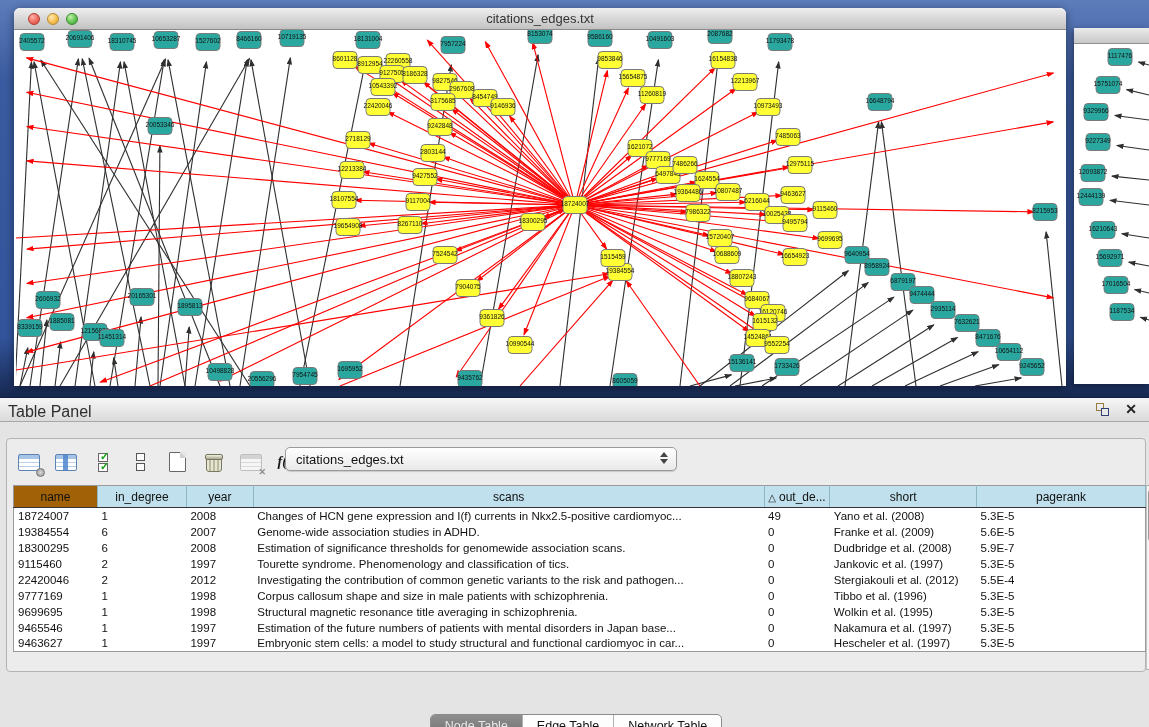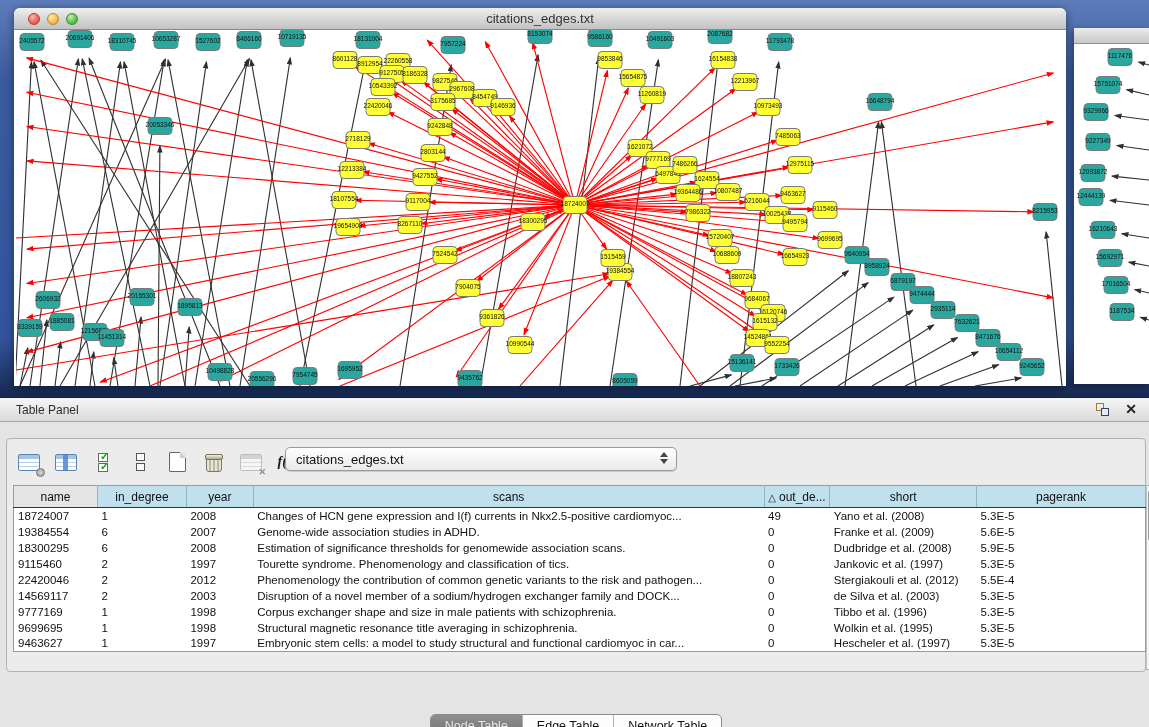--- a/index.html
+++ b/index.html
@@ -29,21 +29,21 @@
     background:repeating-linear-gradient(135deg, transparent 0 3px, #9a9a9a 3px 4px); }
 
   svg.net { position:absolute; left:0; top:0; pointer-events:none; }
   svg.net g[data-interactable="true"] { pointer-events:all; cursor:pointer; }
 
   
   .table-panel { position:absolute; left:0; top:397px; width:1149px; height:330px;
     background:#e4e4e4; border-top:1px solid #0f1f3d; }
   .panel-header { position:absolute; left:0; top:0; width:100%; height:24px;
     background:linear-gradient(#f6f6f6,#dadada); border-bottom:1px solid #a8a8a8; }
-  .panel-header .ph-title { position:absolute; left:16px; top:5px; font-size:12px; color:#2e2e2e; }
+  .panel-header .ph-title { position:absolute; left:8px; top:5px; font-size:16px; color:#2e2e2e; }
   .float-ico { position:absolute; right:40px; top:5px; width:13px; height:13px; }
   .float-ico .sq1 { position:absolute; left:0; top:0; width:8px; height:8px; border:1.5px solid #9a7d3c; }
   .float-ico .sq2 { position:absolute; right:0; bottom:0; width:8px; height:8px; border:1.5px solid #31406e; background:#e9e9e9; }
   .close-ico { position:absolute; right:12px; top:3px; font-size:14px; font-weight:bold; color:#222; line-height:16px; }
 
   .group-box { position:absolute; left:6px; top:40px; width:1140px; height:234px;
     border:1px solid #b2b2b2; border-radius:4px; background:#ececec; }
 
   .toolbar { position:absolute; left:10px; top:6px; height:34px; display:flex; align-items:center; gap:13px; }
   .ico { position:relative; width:24px; height:22px; display:flex; align-items:center; justify-content:center; }
@@ -77,21 +77,21 @@
   .dropdown .val { position:absolute; left:10px; top:4px; }
   .dropdown .spin { position:absolute; right:8px; top:4px; display:flex; flex-direction:column; gap:2px; }
   .dropdown .spin i { width:0; height:0; border-left:4px solid transparent; border-right:4px solid transparent; display:block; }
   .dropdown .spin i.up { border-bottom:5px solid #444; }
   .dropdown .spin i.dn { border-top:5px solid #444; }
 
   .tbl { position:absolute; left:6px; top:46px; width:1133px; border:1px solid #9a9a9a; background:#fff;
     border-collapse:collapse; table-layout:fixed; font-size:11.5px; color:#111; }
   .tbl th { height:22px; background:#bfe0ec; border-right:1px solid #8fb6c6; border-bottom:1px solid #333;
     font-weight:normal; font-size:12px; text-align:center; overflow:hidden; white-space:nowrap; }
-  .tbl th:first-child { background:#e5e5e5; }
+  .tbl th:first-child { background:#a16207; }
   .tbl td { height:16px; padding:0 4px; overflow:hidden; white-space:nowrap; text-overflow:clip; }
   .tbl col:nth-child(1){width:83px} .tbl col:nth-child(2){width:88px} .tbl col:nth-child(3){width:66px}
   .tbl col:nth-child(4){width:505px} .tbl col:nth-child(5){width:65px} .tbl col:nth-child(6){width:145px}
   .tbl col:nth-child(7){width:167px}
   .sort-tri { font-size:10px; margin-right:3px; color:#222; }
   .vscroll { position:absolute; left:1139px; top:46px; width:14px; height:185px;
     background:#f4f4f4; border:1px solid #ababab; border-left:1px solid #c3c3c3; }
   .vscroll .thumb { position:absolute; left:1px; top:2px; width:10px; height:55px; border-radius:6px;
     background:linear-gradient(90deg,#c9c9c9,#a9a9a9); border:1px solid #9a9a9a; }
 
@@ -825,65 +825,65 @@
             <td data-interactable="true">Franke et al. (2009)</td>
             <td data-interactable="true">5.6E-5</td>
           </tr>
           <tr data-interactable="true">
             <td data-interactable="true">18300295</td>
             <td data-interactable="true">6</td>
             <td data-interactable="true">2008</td>
             <td data-interactable="true">Estimation of significance thresholds for genomewide association scans.</td>
             <td data-interactable="true">0</td>
             <td data-interactable="true">Dudbridge et al. (2008)</td>
-            <td data-interactable="true">5.9E-5</td>
+            <td data-interactable="true">5.9E-7</td>
           </tr>
           <tr data-interactable="true">
             <td data-interactable="true">9115460</td>
             <td data-interactable="true">2</td>
             <td data-interactable="true">1997</td>
             <td data-interactable="true">Tourette syndrome. Phenomenology and classification of tics.</td>
             <td data-interactable="true">0</td>
             <td data-interactable="true">Jankovic et al. (1997)</td>
             <td data-interactable="true">5.3E-5</td>
           </tr>
           <tr data-interactable="true">
             <td data-interactable="true">22420046</td>
             <td data-interactable="true">2</td>
             <td data-interactable="true">2012</td>
-            <td data-interactable="true">Phenomenology the contribution of common genetic variants to the risk and pathogen...</td>
+            <td data-interactable="true">Investigating the contribution of common genetic variants to the risk and pathogen...</td>
             <td data-interactable="true">0</td>
             <td data-interactable="true">Stergiakouli et al. (2012)</td>
             <td data-interactable="true">5.5E-4</td>
           </tr>
           <tr data-interactable="true">
-            <td data-interactable="true">14569117</td>
-            <td data-interactable="true">2</td>
-            <td data-interactable="true">2003</td>
-            <td data-interactable="true">Disruption of a novel member of a sodium/hydrogen exchanger family and DOCK...</td>
-            <td data-interactable="true">0</td>
-            <td data-interactable="true">de Silva et al. (2003)</td>
-            <td data-interactable="true">5.3E-5</td>
-          </tr>
-          <tr data-interactable="true">
             <td data-interactable="true">9777169</td>
             <td data-interactable="true">1</td>
             <td data-interactable="true">1998</td>
-            <td data-interactable="true">Corpus exchanger shape and size in male patients with schizophrenia.</td>
+            <td data-interactable="true">Corpus callosum shape and size in male patients with schizophrenia.</td>
             <td data-interactable="true">0</td>
             <td data-interactable="true">Tibbo et al. (1996)</td>
             <td data-interactable="true">5.3E-5</td>
           </tr>
           <tr data-interactable="true">
             <td data-interactable="true">9699695</td>
             <td data-interactable="true">1</td>
             <td data-interactable="true">1998</td>
             <td data-interactable="true">Structural magnetic resonance title averaging in schizophrenia.</td>
             <td data-interactable="true">0</td>
             <td data-interactable="true">Wolkin et al. (1995)</td>
+            <td data-interactable="true">5.3E-5</td>
+          </tr>
+          <tr data-interactable="true">
+            <td data-interactable="true">9465546</td>
+            <td data-interactable="true">1</td>
+            <td data-interactable="true">1997</td>
+            <td data-interactable="true">Estimation of the future numbers of patients with mental disorders in Japan base...</td>
+            <td data-interactable="true">0</td>
+            <td data-interactable="true">Nakamura et al. (1997)</td>
             <td data-interactable="true">5.3E-5</td>
           </tr>
           <tr data-interactable="true">
             <td data-interactable="true">9463627</td>
             <td data-interactable="true">1</td>
             <td data-interactable="true">1997</td>
             <td data-interactable="true">Embryonic stem cells: a model to study structural and functional cardiomyoc in car...</td>
             <td data-interactable="true">0</td>
             <td data-interactable="true">Hescheler et al. (1997)</td>
             <td data-interactable="true">5.3E-5</td>

